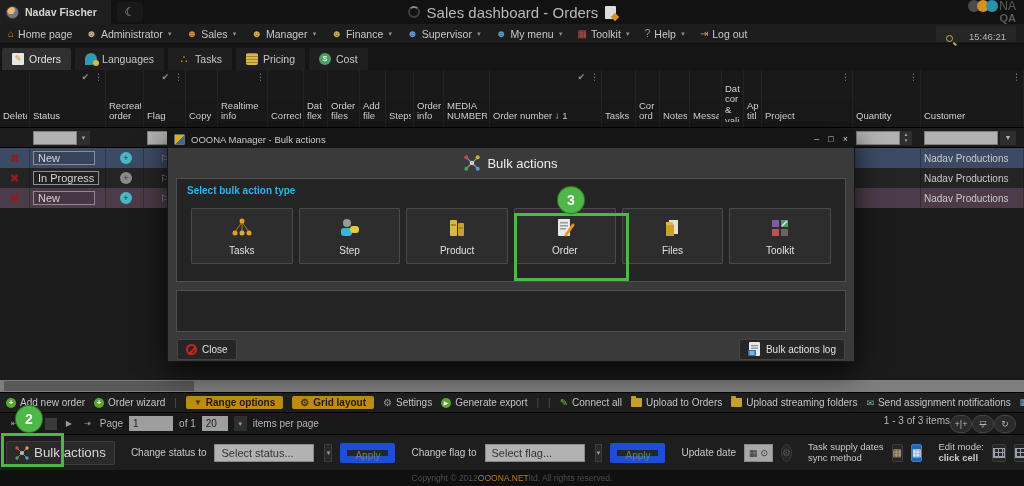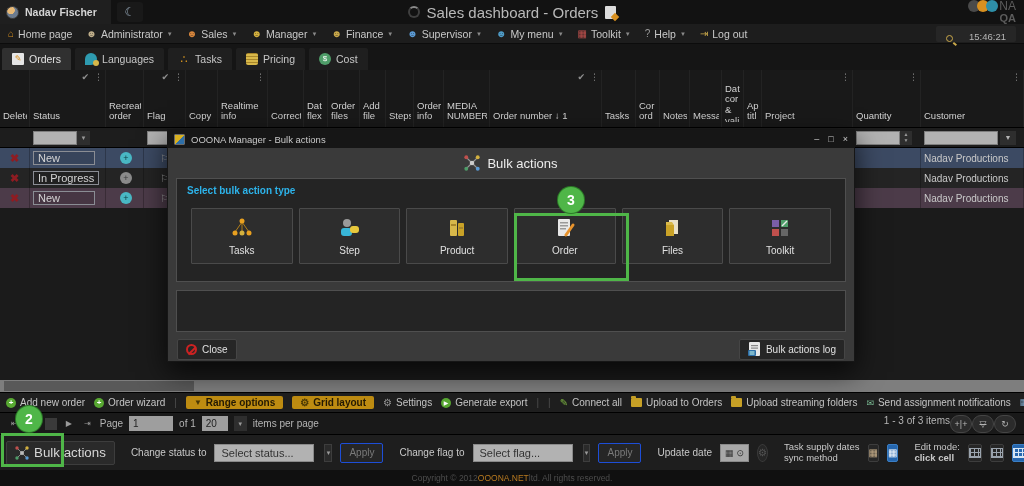--- a/index.html
+++ b/index.html
@@ -92,21 +92,21 @@
   .pinput{width:44px;height:15px;background:#9e9e9e;color:#222;font-size:10px;text-align:left;padding:0 4px;line-height:15px}
   .psize{width:26px;height:15px;background:#9e9e9e;color:#222;font-size:10px;padding:0 4px;line-height:15px}
   .pright{margin-left:auto;display:flex;}
   .rbtn{width:22px;height:18px;border-radius:9px;background:#2b2b2b;border:1px solid #454545;color:#b5b5b5;font-size:9px;display:flex;align-items:center;justify-content:center}
   .strik{text-decoration:line-through}
   
   .actionbar{height:36px;background:#1e1e1e;display:flex;align-items:center;gap:8px;padding:0 6px;border-top:1px solid #000;font-size:10px;white-space:nowrap;overflow:hidden}
   .abtn{height:24px;background:#2a2a2a;border:1px solid #3d3d3d;color:#d6d6d6;display:flex;align-items:center;gap:5px;padding:0 8px;border-radius:2px}
   .sel{height:18px;background:#b2b2b2;color:#333;font-size:11px;display:flex;align-items:center;padding:0 6px;min-width:100px;border:1px solid #8a8a8a}
   .selc{width:15px;height:18px;background:#2a2a2a;border:1px solid #3d3d3d;color:#9a9a9a;font-size:6px;display:flex;align-items:center;justify-content:center;margin-left:2px}
-  .applybtn{height:20px;background:#262626;border:1px solid #1d4ed8;color:#7a7a7a;font-size:10px;padding:0 8px;border-radius:2px}
+  .applybtn{height:20px;background:#262626;border:7px solid #1d4ed8;color:#7a7a7a;font-size:10px;padding:0 8px;border-radius:2px}
   .ablabel{color:#c9c9c9}
   .ablabel2{display:flex;flex-direction:column;line-height:1.15;color:#c9c9c9;font-size:9.5px}
   .ablabel2 b{font-size:9.5px}
   .datebox{height:18px;width:96px;background:#a8a8a8;display:flex;align-items:center;justify-content:flex-end;gap:3px;padding:0 4px;border:1px solid #8a8a8a;color:#333;font-size:9px}
   .dimround{width:18px;height:18px;border-radius:50%;background:#262626;border:1px solid #3a3a3a;color:#555;font-size:10px;display:flex;align-items:center;justify-content:center}
   .icbtn{width:22px;height:18px;background:#262626;border:1px solid #3d3d3d;display:flex;align-items:center;justify-content:center;border-radius:2px}
   .icbtn.blue{background:#2566ae;border-color:#3a7ec4}
   .gridglyph{width:12px;height:10px;background-image:repeating-linear-gradient(0deg,#9aa3ad 0 1px,transparent 1px 4px),repeating-linear-gradient(90deg,#9aa3ad 0 1px,transparent 1px 4px);border:1px solid #9aa3ad}
   .icbtn.blue .gridglyph{border-color:#d5e5f5;background-image:repeating-linear-gradient(0deg,#d5e5f5 0 1px,transparent 1px 4px),repeating-linear-gradient(90deg,#d5e5f5 0 1px,transparent 1px 4px)}
   .calg{font-size:10px;color:#c9b08a;line-height:1}

